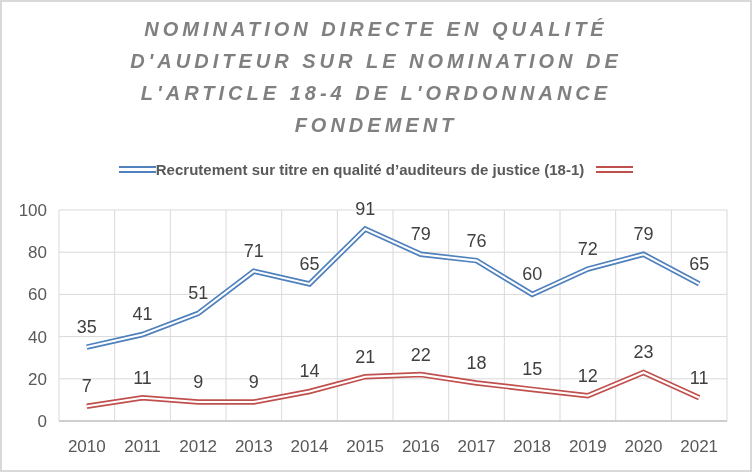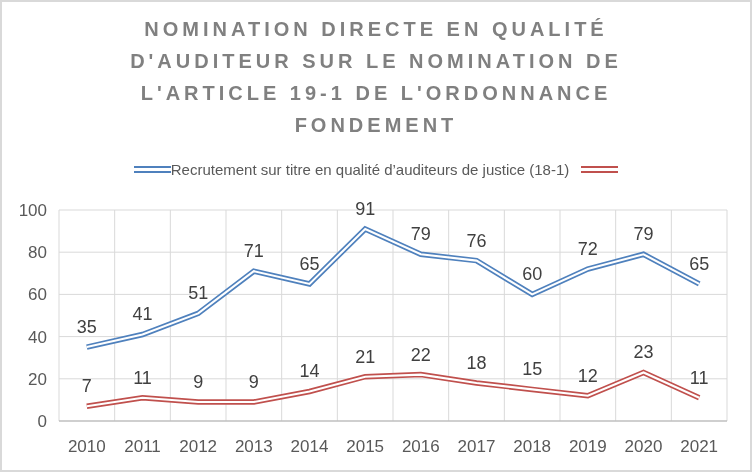--- a/index.html
+++ b/index.html
@@ -10,36 +10,36 @@
   .frame{position:absolute;inset:0;border:2px solid #D9D9D9;box-sizing:border-box;}
   .title{
     position:absolute;top:13px;left:0;right:0;text-align:center;
     font-weight:bold;font-size:20px;letter-spacing:4px;line-height:32px;color:#808080;
   }
   .legend{
     position:absolute;top:161px;left:0;right:0;
     display:flex;justify-content:center;align-items:center;gap:12px;
     font-size:15px;color:#595959;white-space:nowrap;
   }
-  .legend-item{display:flex;align-items:center;}
+  .legend-item{display:flex;align-items:center;font-weight:bold;}
   .marker{width:37px;height:7px;box-sizing:border-box;border-top:2px solid #000;border-bottom:2px solid #000;flex:none;}
   #plot{position:absolute;left:0;top:0;}
   #plot text{font-family:"Liberation Sans",sans-serif;}
   #plot text.axis{font-size:17px;fill:#595959;}
   #plot text.dlabel{font-size:18px;fill:#404040;}
 </style>
 </head>
 <body>
 
 <div class="frame"></div>
 
-<div class="title" style="color: rgb(128, 128, 128);">
+<div class="title" style="color: rgb(128, 128, 128); font-style: italic;">
   <div>NOMINATION DIRECTE EN QUALITÉ</div>
   <div>D'AUDITEUR SUR LE NOMINATION DE</div>
-  <div>L'ARTICLE 19-1 DE L'ORDONNANCE</div>
+  <div>L'ARTICLE 18-4 DE L'ORDONNANCE</div>
   <div>FONDEMENT</div>
 </div>
 
 <div class="legend">
   <div class="legend-item">
     <span class="marker" style="border-top-color: rgb(79, 129, 189); border-bottom-color: rgb(79, 129, 189);"></span>
     <span>Recrutement sur titre en qualité d’auditeurs de justice (18-1)</span>
   </div>
   <div class="legend-item">
     <span class="marker" style="border-top-color: rgb(192, 80, 77); border-bottom-color: rgb(192, 80, 77);"></span>

